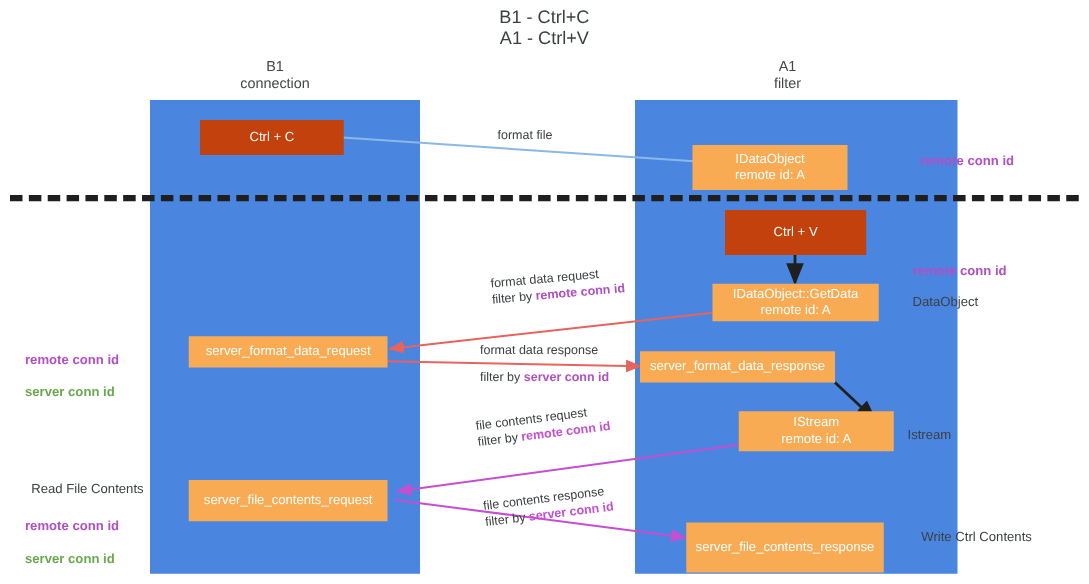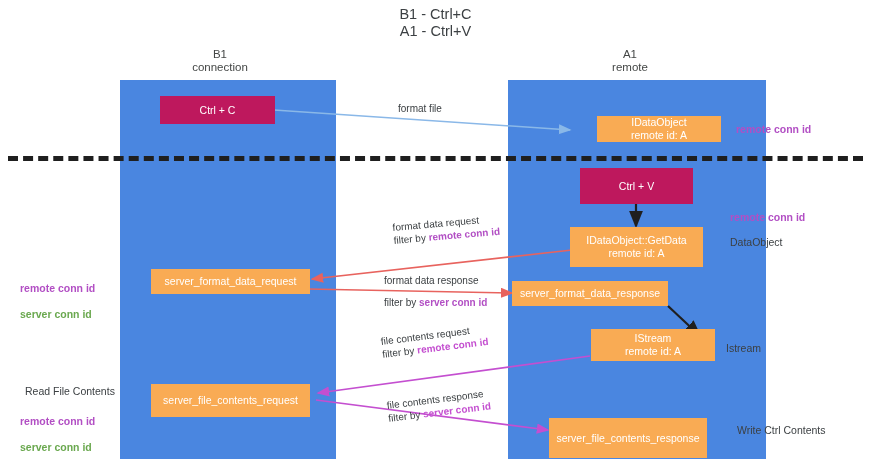--- a/index.html
+++ b/index.html
@@ -20,21 +20,21 @@
   .title{
     position:absolute;left:0;right:0;top:6px;text-align:center;
     font-size:14.5px;color:#3c4043;line-height:17px;white-space:pre-line;
   }
   .box{
     position:absolute;box-sizing:border-box;
     display:flex;flex-direction:column;align-items:center;justify-content:center;
     color:#ffffff;font-size:10.5px;line-height:13px;text-align:center;
     white-space:pre-line;padding:2px 4px;
   }
-  .box.green{background:#be185d;}
+  .box.green{background:#c2410c;}
   .box.orange{background:#f9ab54;}
   .sidelbl{
     position:absolute;font-size:10.5px;line-height:13px;white-space:pre-line;
   }
   .sidelbl.purple{color:#b24fc4;font-weight:bold;}
   .sidelbl.grey{color:#3c4043;}
   .sidelbl.two{line-height:13px;}
   .sidelbl .p{color:#b24fc4;font-weight:bold;display:block;}
   .sidelbl .g{color:#6aa84f;font-weight:bold;display:block;}
   .arrowlbl{
@@ -53,21 +53,21 @@
 <body>
 
 <div id="stage">
 
   <div class="title">B1 - Ctrl+C
 A1 - Ctrl+V</div>
 
   <div class="lane-hdr" style="left:140px;top:48px;width:160px;">B1
 connection</div>
   <div class="lane-hdr" style="left:550px;top:48px;width:160px;">A1
-remote</div>
+filter</div>
 
   <div class="lane" style="left:120px;top:80px;width:216px;height:379px;"></div>
   <div class="lane" style="left:508px;top:80px;width:258px;height:379px;"></div>
 
   <svg class="edges">
     <defs>
       <marker id="ar-blue" markerWidth="9" markerHeight="9" refX="7" refY="3.2" orient="auto">
         <path d="M0,0 L8,3.2 L0,6.4 z" fill="#8ab8e8"></path>
       </marker>
       <marker id="ar-red" markerWidth="9" markerHeight="9" refX="7" refY="3.2" orient="auto">
@@ -93,26 +93,26 @@
 
     <path d="M590,356 L318,393" stroke="#c44fd0" stroke-width="1.6" fill="none" marker-end="url(#ar-mag)"></path>
 
     <path d="M316,400 L548,430" stroke="#c44fd0" stroke-width="1.6" fill="none" marker-end="url(#ar-mag)"></path>
   </svg>
 
   <div class="dashed"></div>
 
   <div class="box green" style="left:160px;top:96px;width:115px;height:28px;">Ctrl + C</div>
 
-  <div class="box orange" style="left:597px;top:116px;width:124px;height:26px;">IDataObject
+  <div class="box orange" style="left:554px;top:116px;width:124px;height:36px;">IDataObject
 remote id: A</div>
 
   <div class="box green" style="left:580px;top:168px;width:113px;height:36px;">Ctrl + V</div>
 
-  <div class="box orange" style="left:570px;top:227px;width:133px;height:40px;">IDataObject::GetData
+  <div class="box orange" style="left:570px;top:227px;width:133px;height:30px;">IDataObject::GetData
 remote id: A</div>
 
   <div class="box orange" style="left:151px;top:269px;width:159px;height:25px;">server_format_data_request</div>
 
   <div class="box orange" style="left:512px;top:281px;width:156px;height:25px;">server_format_data_response</div>
 
   <div class="box orange" style="left:591px;top:329px;width:124px;height:32px;">IStream
 remote id: A</div>
 
   <div class="box orange" style="left:151px;top:384px;width:159px;height:33px;">server_file_contents_request</div>

